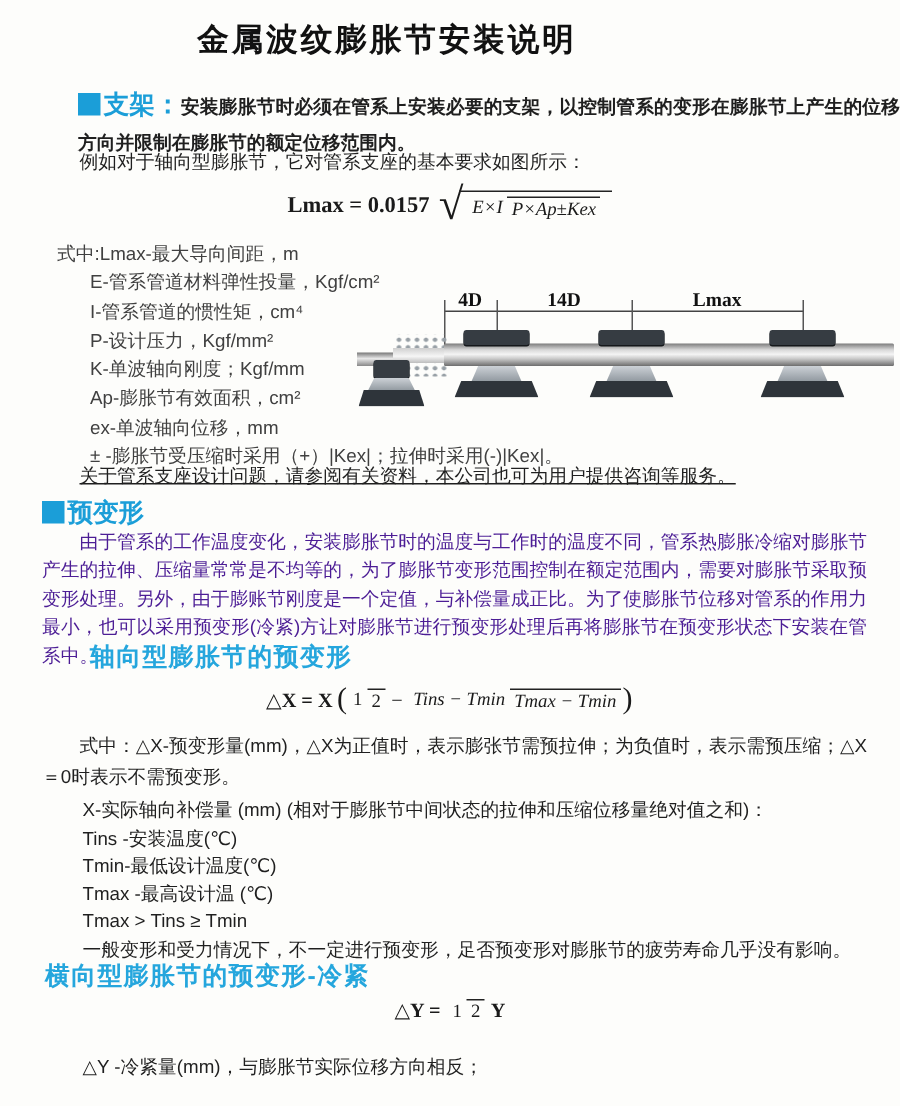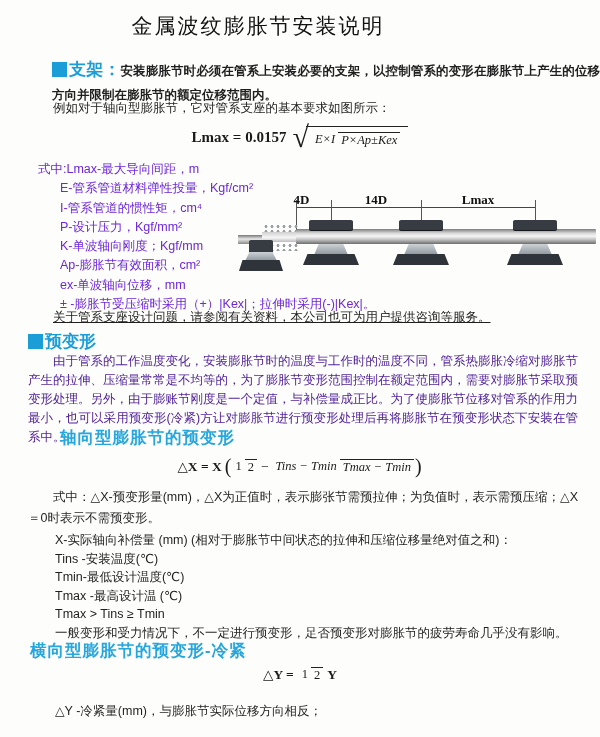--- a/index.html
+++ b/index.html
@@ -1,21 +1,21 @@
 <!DOCTYPE html>
 <html><head>
 <meta charset="utf-8">
 <style>
   * { margin:0; padding:0; box-sizing:border-box; }
   html,body { width:600px; height:737px; background:#fdfdfb; overflow:hidden;
     font-family:"Liberation Sans","DejaVu Sans",sans-serif; color:#222; }
   .page { position:relative; width:600px; height:737px; }
 
   .title { position:absolute; top:12px; left:0; width:516px; text-align:center;
-    font-size:21px; font-weight:normal; color:#111; letter-spacing:2px; }
+    font-size:21px; font-weight:bold; color:#111; letter-spacing:2px; }
 
   
   .sec-head { position:absolute; display:flex; align-items:center; }
   .sq { display:inline-block; width:15px; height:15px; background:#1b9ed8; margin-right:2px; }
   .sec-label { font-size:17px; font-weight:bold; color:#1b9ed8; }
 
   .p-intro { position:absolute; top:58px; left:28px; width:548px; text-align:justify;
     font-size:12.5px; line-height:24px; color:#1f1f1f;margin-left:24px; }
   .p-intro .sq { vertical-align:-2px; }
   .p-intro .sec-label { font-size:17px; }
@@ -30,21 +30,21 @@
     justify-content:center; align-items:center; }
   .f1 .coef { font-weight:bold; font-size:15px; margin-right:6px; }
   .radical { font-size:30px; font-weight:normal; line-height:26px; margin-right:-3px; }
   .radicand { border-top:1.6px solid #222; padding:2px 8px 0 6px; }
   .frac { display:inline-flex; flex-direction:row; align-items:center;
     vertical-align:middle; font-size:12.5px; font-style:italic; }
   .frac .den { border-top:1px solid #222; padding:0 3px; }
   .frac .num { padding:0 3px; }
 
   .vars { position:absolute; top:160px; left:38px; width:560px; }
-  .vars div { font-size:12.5px; line-height:19.3px; color:#6d28d9; }
+  .vars div { font-size:12.5px; line-height:19.3px; color:#404040; }
   .vars div.ind { padding-left:22px; }
   .p-note { position:absolute; top:309px; left:28px; width:548px; text-indent:2em;
     font-size:12.5px; color:#1f1f1f;text-decoration:underline; }
 
   
   .diagram { position:absolute; left:238px; top:193px; width:362px; height:96px; }
   .dim-line { position:absolute; left:58px; top:14px; width:240px; border-top:1px solid #444; }
   .tick { position:absolute; width:1px; top:7px; height:30px; background:#555; }
   .dlabel { position:absolute; top:-1px; text-align:center;
     font-family:"Liberation Serif","DejaVu Serif",serif; font-weight:bold; font-size:13px; color:#111; }
@@ -124,21 +124,21 @@
   </div>
 
   <div class="p-note">关于管系支座设计问题，请参阅有关资料，本公司也可为用户提供咨询等服务。</div>
 
   <div class="diagram">
     <div class="dim-line"></div>
     <div class="tick" style="left:58px"></div>
     <div class="tick" style="left:93px"></div>
     <div class="tick" style="left:183px"></div>
     <div class="tick" style="left:297px"></div>
-    <div class="dlabel" style="left:46px;width:35px">4D</div>
+    <div class="dlabel" style="left:58px;width:35px">4D</div>
     <div class="dlabel" style="left:93px;width:90px">14D</div>
     <div class="dlabel" style="left:183px;width:114px">Lmax</div>
 
     <div class="pipe-small"></div>
     <div class="bellows">
       <div class="dots"></div>
       <div class="mid"></div>
       <div class="dots"></div>
     </div>
     <div class="pipe"></div>

